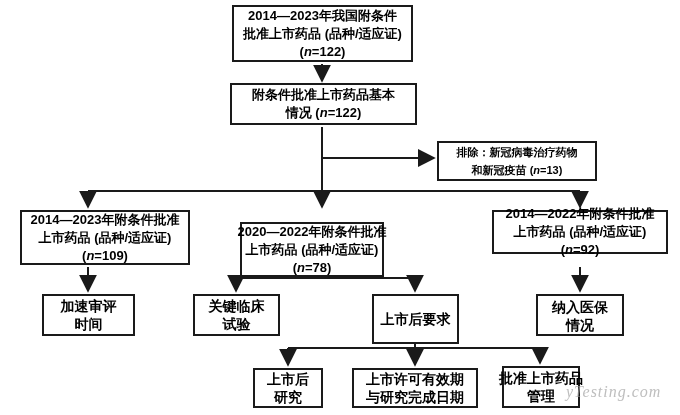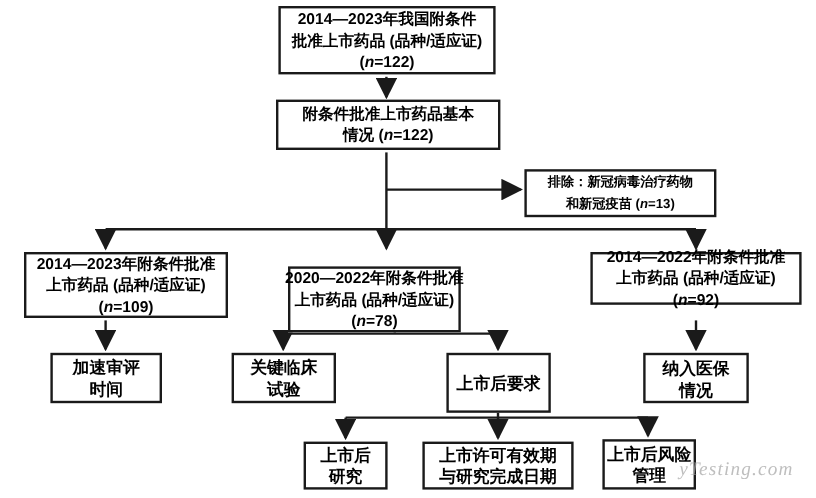--- a/index.html
+++ b/index.html
@@ -132,21 +132,21 @@
     <div class="ln">上市后</div>
     <div class="ln">研究</div>
   </div>
 
   <div class="box small" id="b-validity">
     <div class="ln">上市许可有效期</div>
     <div class="ln">与研究完成日期</div>
   </div>
 
   <div class="box small" id="b-risk">
-    <div class="ln">上市后风险</div>
+    <div class="ln">批准上市药品</div>
     <div class="ln">管理</div>
   </div>
 
   <div id="wm">
     <div id="wm-en">yTesting.com</div>
   </div>
 
 </div>
 
 </body></html>

